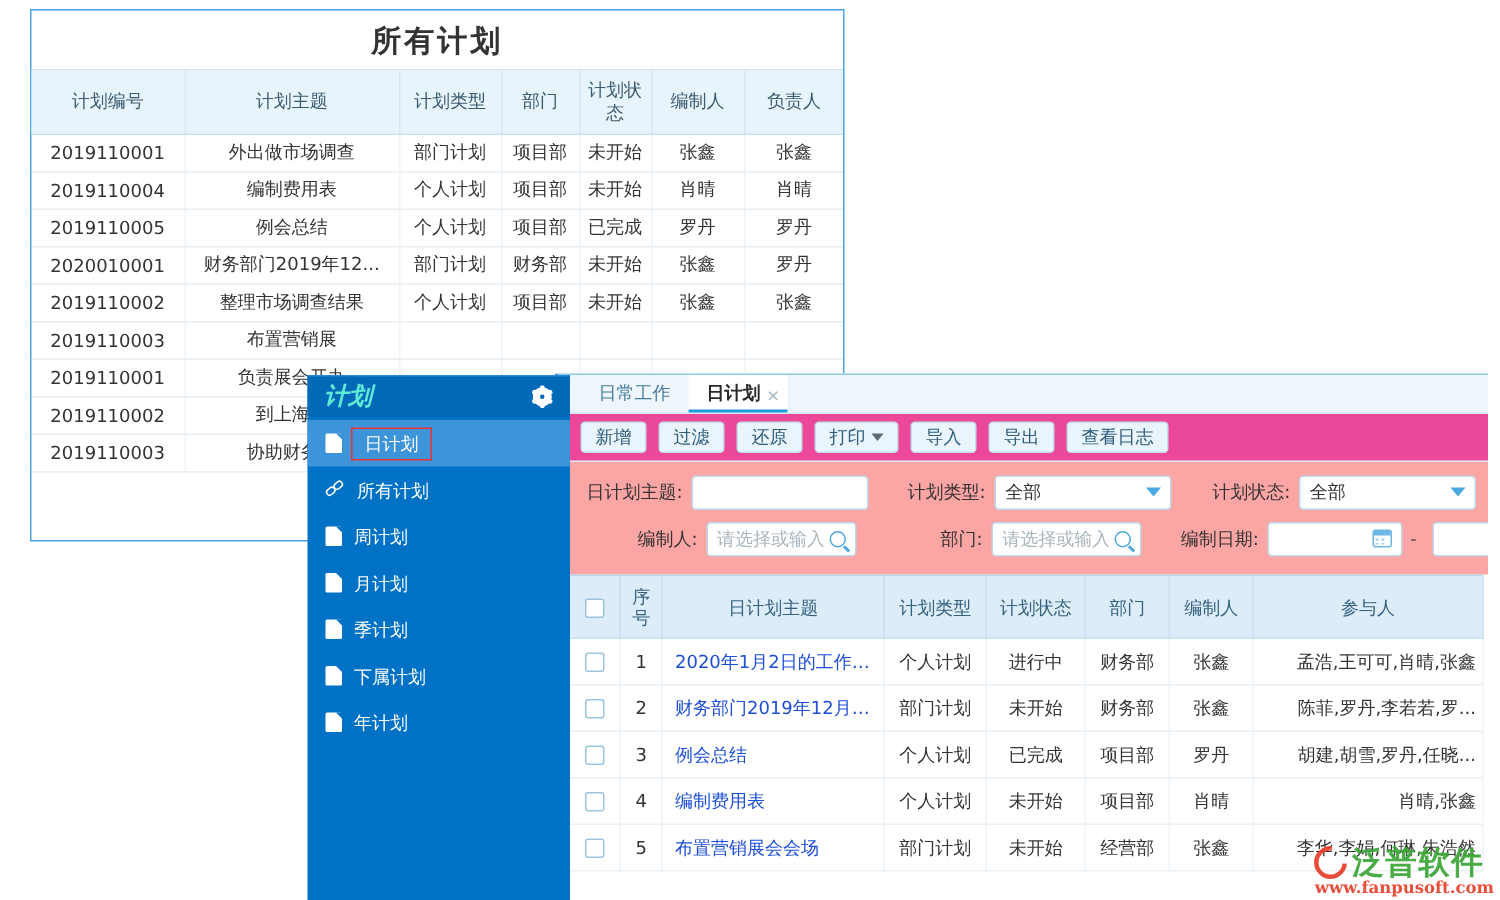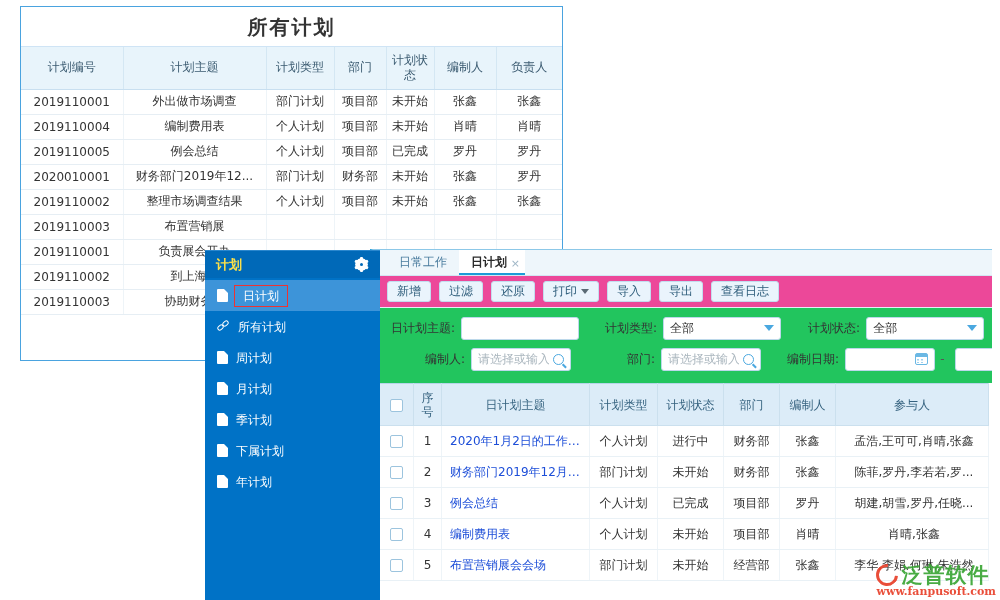--- a/index.html
+++ b/index.html
@@ -104,21 +104,21 @@
   .user-info { padding-top: 4px; }
   .user-info div {
     color: #ffffff; font-size: 12px; line-height: 23px; white-space: nowrap;
   }
   .side-head {
     height: 28px; background: #0069b8;
     display: flex; align-items: center; justify-content: space-between;
     padding: 0 12px 0 11px;
     border-top: 1px solid #2a87ce;
   }
-  .side-head-title { color: #fde047; font-size: 13px; font-weight: bold; }
+  .side-head-title { color: #5eead4; font-size: 16px; font-weight: bold; font-style: italic; }
   .gear-icon { width: 13px; height: 13px; position: relative; }
   .gear-icon::before {
     content: ""; position: absolute; inset: 0;
     background: #fff;
     -webkit-mask: radial-gradient(circle 3px at 50% 50%, transparent 99%, #000 100%);
     border-radius: 50%;
     box-shadow: none;
   }
   .gear-icon .g1, .gear-icon .g2, .gear-icon .g3 {
     position: absolute; left: 5px; top: -1px; width: 3px; height: 15px;
@@ -205,21 +205,21 @@
     border-radius: 3px;
     font-size: 12px; color: #2d5c7a;
     display: flex; align-items: center; justify-content: center; gap: 4px;
     white-space: nowrap;
   }
   .caret-down {
     width: 0; height: 0; border-left: 4px solid transparent;
     border-right: 4px solid transparent; border-top: 5px solid #5a6a75;
   }
   .filter-area {
-    background: #22c55e; padding: 7px 0 6px 4px;
+    background: #fca5a5; padding: 7px 0 6px 4px;
   }
   .frow { display: flex; align-items: center; height: 26px; margin-bottom: 5px; }
   .fcell { display: flex; align-items: center; }
   .flabel {
     font-size: 12px; color: #333; text-align: right;
     white-space: nowrap;
   }
   .finput {
     height: 23px; border: 1px solid #bcd8ea; border-radius: 3px;
     background: #fff; margin-left: 6px;
@@ -271,21 +271,21 @@
     line-height: 14px; padding: 0 2px;
   }
   table.grid td {
     font-size: 12px; height: 31px; color: #333; text-align: center;
     border-bottom: 1px solid #e9f1f6;
     border-right: 1px solid #eef4f8;
     padding: 0 4px;
     white-space: nowrap; overflow: hidden; text-overflow: ellipsis;
   }
   table.grid td.subject { color: #1d4ed8; text-align: left; padding-left: 8px; }
-  table.grid td.partic { text-align: center; padding-left: 8px; }
+  table.grid td.partic { text-align: right; padding-left: 8px; }
   .cbox {
     width: 13px; height: 13px; border: 1px solid #9cc4de;
     border-radius: 2px; background: #fff; display: inline-block;
     vertical-align: middle;
   }
 
   
   .watermark {
     position: absolute; right: 4px; bottom: 2px;
     z-index: 20; pointer-events: none;

